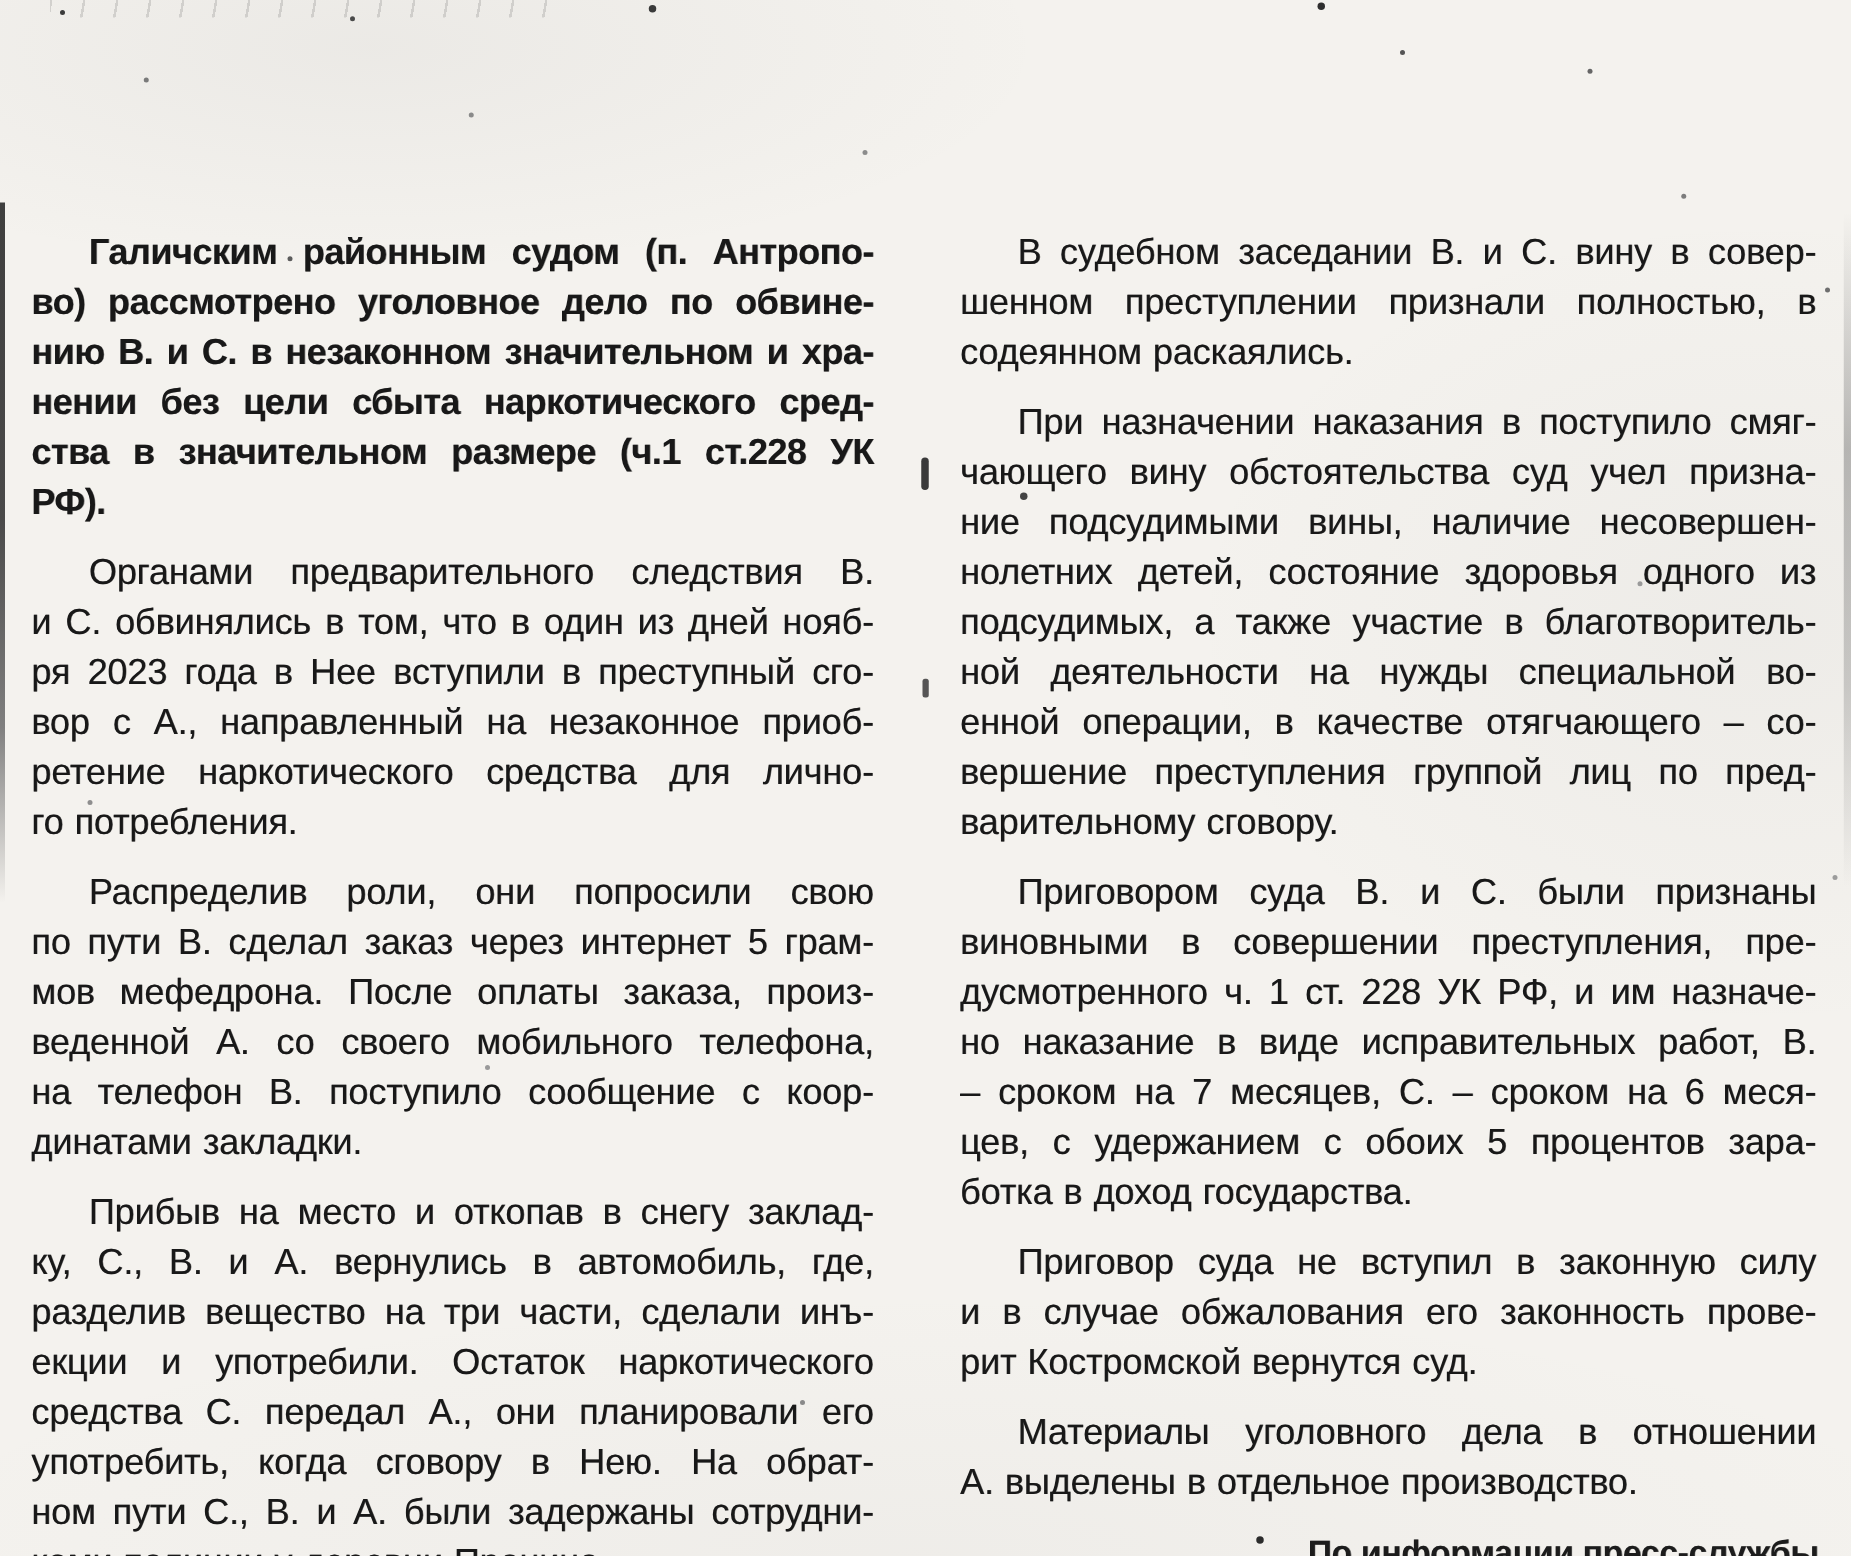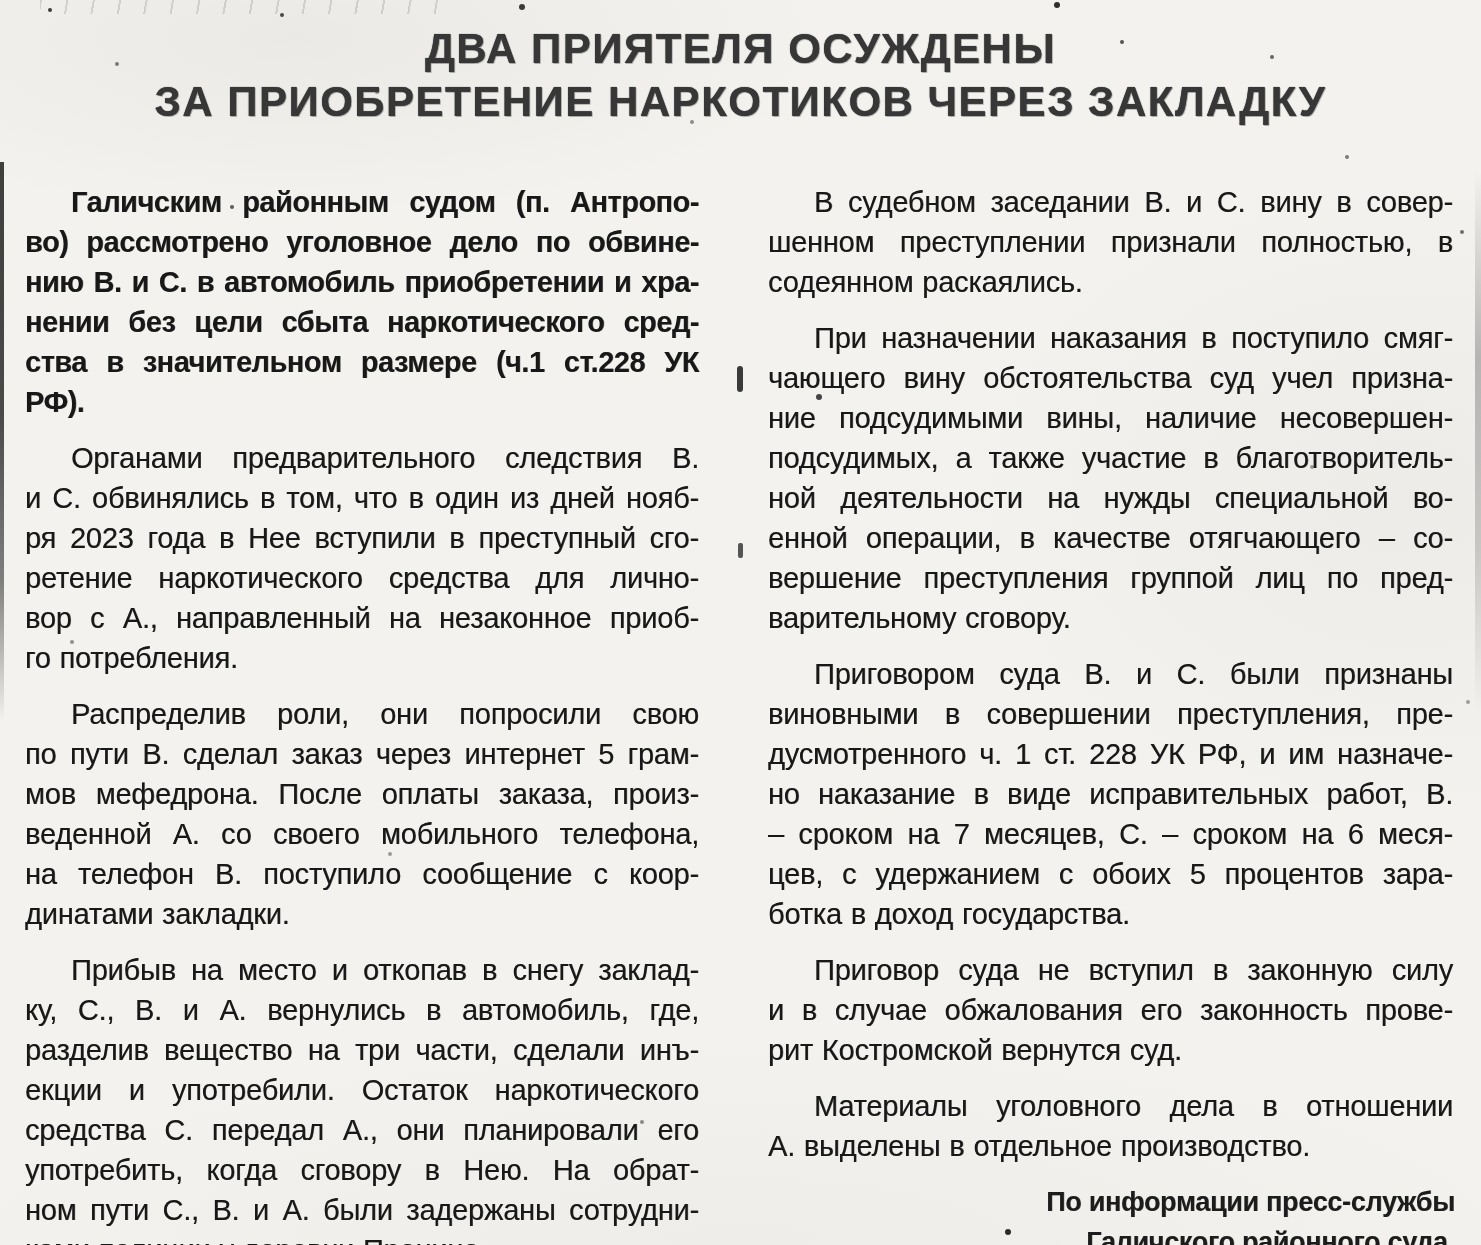--- a/index.html
+++ b/index.html
@@ -137,41 +137,37 @@
 
 <div class="sheet">
 
   <div class="smudge-top"></div>
   <div class="specks"></div>
   <div class="edge-bar-left"></div>
   <div class="edge-streak-right"></div>
   <div class="gutter-mark-1"></div>
   <div class="gutter-mark-2"></div>
 
-  <div class="headline">
-    <div>ДВА ПРИЯТЕЛЯ ОСУЖДЕНЫ</div>
-    <div>ЗА ПРИОБРЕТЕНИЕ НАРКОТИКОВ ЧЕРЕЗ ЗАКЛАДКУ</div>
-  </div>
 
   <div class="columns">
     <div class="col col-left">
       <div>
           <div class="para lead">
             <div class="pline first">Галичским районным судом (п. Антропо-</div>
             <div class="pline">во) рассмотрено уголовное дело по обвине-</div>
-            <div class="pline">нию В. и С. в автомобиль приобретении и хра-</div>
+            <div class="pline">нию В. и С. в незаконном значительном и хра-</div>
             <div class="pline">нении без цели сбыта наркотического сред-</div>
             <div class="pline last">ства в значительном размере (ч.1 ст.228 УК РФ).</div>
           </div>
           <div class="para">
             <div class="pline first">Органами предварительного следствия В.</div>
             <div class="pline">и С. обвинялись в том, что в один из дней нояб-</div>
             <div class="pline">ря 2023 года в Нее вступили в преступный сго-</div>
+            <div class="pline">вор с А., направленный на незаконное приоб-</div>
             <div class="pline">ретение наркотического средства для лично-</div>
-            <div class="pline">вор с А., направленный на незаконное приоб-</div>
             <div class="pline last">го потребления.</div>
           </div>
           <div class="para">
             <div class="pline first">Распределив роли, они попросили свою</div>
             <div class="pline">по пути В. сделал заказ через интернет 5 грам-</div>
             <div class="pline">мов мефедрона. После оплаты заказа, произ-</div>
             <div class="pline">веденной А. со своего мобильного телефона,</div>
             <div class="pline">на телефон В. поступило сообщение с коор-</div>
             <div class="pline last">динатами закладки.</div>
           </div>
@@ -191,20 +187,21 @@
       <div>
           <div class="para">
             <div class="pline first">В судебном заседании В. и С. вину в совер-</div>
             <div class="pline">шенном преступлении признали полностью, в</div>
             <div class="pline last">содеянном раскаялись.</div>
           </div>
           <div class="para">
             <div class="pline first">При назначении наказания в поступило смяг-</div>
             <div class="pline">чающего вину обстоятельства суд учел призна-</div>
             <div class="pline">ние подсудимыми вины, наличие несовершен-</div>
+            <div class="pline">нолетних детей, состояние здоровья одного из</div>
             <div class="pline">подсудимых, а также участие в благотворитель-</div>
             <div class="pline">ной деятельности на нужды специальной во-</div>
             <div class="pline">енной операции, в качестве отягчающего – со-</div>
             <div class="pline">вершение преступления группой лиц по пред-</div>
             <div class="pline last">варительному сговору.</div>
           </div>
           <div class="para">
             <div class="pline first">Приговором суда В. и С. были признаны</div>
             <div class="pline">виновными в совершении преступления, пре-</div>
             <div class="pline">дусмотренного ч. 1 ст. 228 УК РФ, и им назначе-</div>

